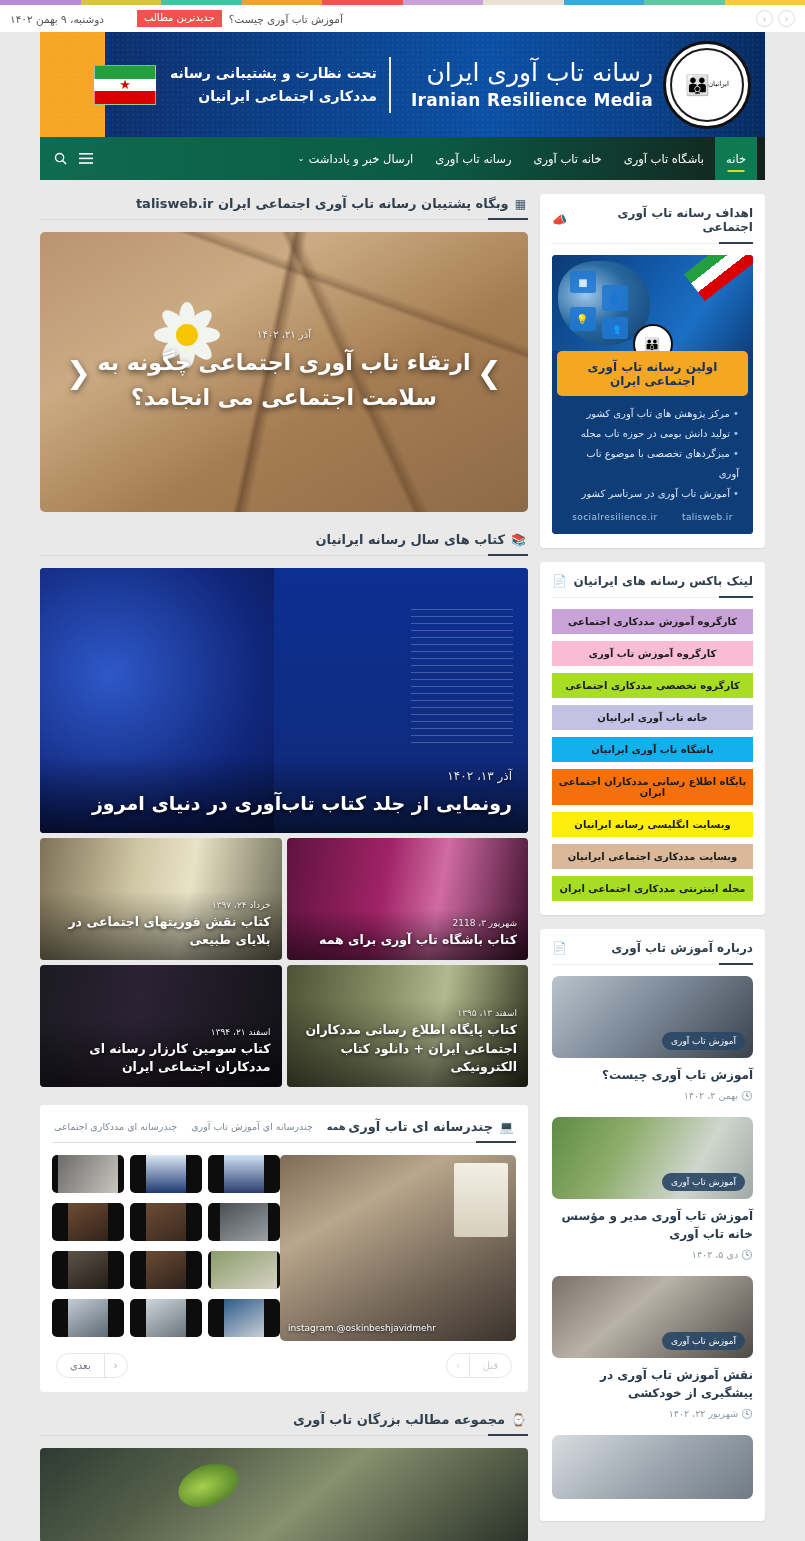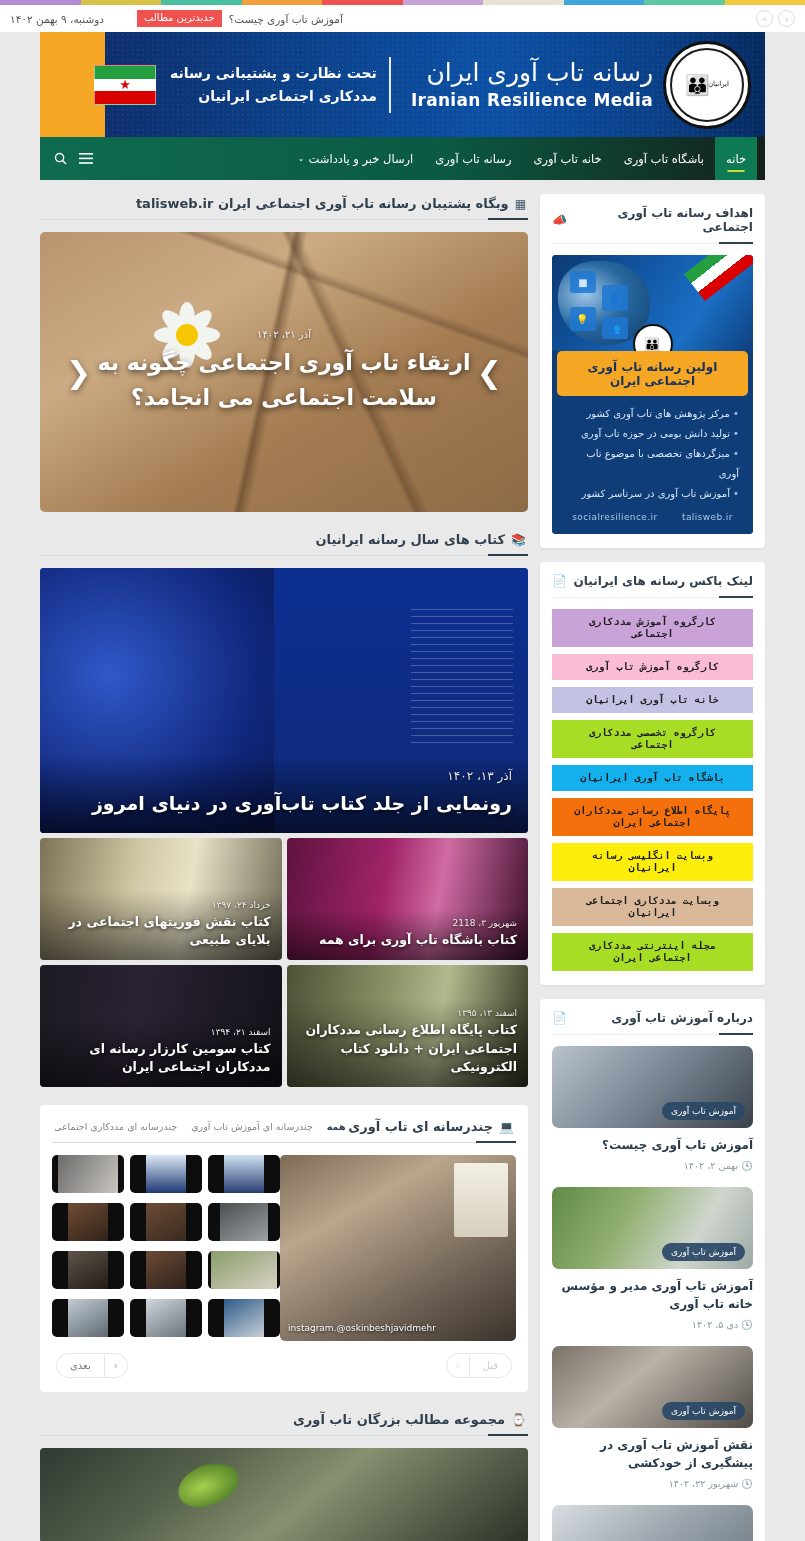--- a/index.html
+++ b/index.html
@@ -162,21 +162,21 @@
   }
   .info-list li { list-style: none; }
   .info-list li::before { content: "• "; color: #9fc6ea; }
   .info-sites {
     background: #0f3d78; color: #a8c6e8; font-size: 9px; display: flex;
     justify-content: space-around; padding: 4px 8px 12px; letter-spacing: .4px;
   }
 
   
   .linkbox { display: block; text-align: center; font-size: 10px; font-weight: bold;
-             color: #1c1c1c; padding: 7px 16px; margin-bottom: 7px; font-family: Liberation Mono, monospace; }
+             color: #1c1c1c; padding: 7px 4px; margin-bottom: 7px; }
 
   
   .spost { margin-bottom: 16px; }
   .spost-thumb {
     height: 82px; border-radius: 7px; position: relative; overflow: hidden; margin-bottom: 8px;
   }
   .spost-badge {
     position: absolute; right: 8px; bottom: 8px; background: rgba(42,72,102,.92); color: #fff;
     font-size: 9px; padding: 4px 9px; border-radius: 12px;
   }
@@ -431,41 +431,41 @@
               <div class="hand"></div>
               <div class="tile" style="left:18px;top:16px;width:26px;height:22px">■</div>
               <div class="tile" style="left:50px;top:30px;width:26px;height:26px">👤</div>
               <div class="tile" style="left:18px;top:52px;width:26px;height:24px">💡</div>
               <div class="tile" style="left:50px;top:62px;width:26px;height:22px">👥</div>
               <div class="info-logo">👪</div>
             </div>
             <div class="info-band">اولین رسانه تاب آوری اجتماعی ایران</div>
             <ul class="info-list">
               <li>مرکز پژوهش های تاب آوری کشور</li>
-              <li>تولید دانش بومی در حوزه تاب آوری</li>
+              <li>تولید دانش بومی در حوزه تاب مجله</li>
               <li>میزگردهای تخصصی با موضوع تاب آوری</li>
               <li>آموزش تاب آوری در سرتاسر کشور</li>
             </ul>
             <div class="info-sites">
               <span>talisweb.ir</span>
               <span>socialresilience.ir</span>
             </div>
           </div>
         </section>
 
         <section class="widget">
           <div class="widget-head">
             <span class="widget-title">لینک باکس رسانه های ایرانیان</span>
             <span class="widget-ico">📄</span>
           </div>
           <div class="widget-rule"></div>
           <a class="linkbox" style="background:#c9a2d8">کارگروه آموزش مددکاری اجتماعی</a>
           <a class="linkbox" style="background:#f9bcd4">کارگروه آموزش تاب آوری</a>
+          <a class="linkbox" style="background:#a8dd26">کارگروه تخصصی مددکاری اجتماعی</a>
           <a class="linkbox" style="background:#c3c2e4">خانه تاب آوری ایرانیان</a>
-          <a class="linkbox" style="background:#a8dd26">کارگروه تخصصی مددکاری اجتماعی</a>
           <a class="linkbox" style="background:#13b0ed">باشگاه تاب آوری ایرانیان</a>
           <a class="linkbox" style="background:#f4700d">پایگاه اطلاع رسانی مددکاران اجتماعی ایران</a>
           <a class="linkbox" style="background:#fcee0a">وبسایت انگلیسی رسانه ایرانیان</a>
           <a class="linkbox" style="background:#d9b999">وبسایت مددکاری اجتماعی ایرانیان</a>
           <a class="linkbox" style="background:#a8dd26;margin-bottom:0">مجله اینترنتی مددکاری اجتماعی ایران</a>
         </section>
 
         <section class="widget">
           <div class="widget-head">
             <span class="widget-title">درباره آموزش تاب آوری</span>

